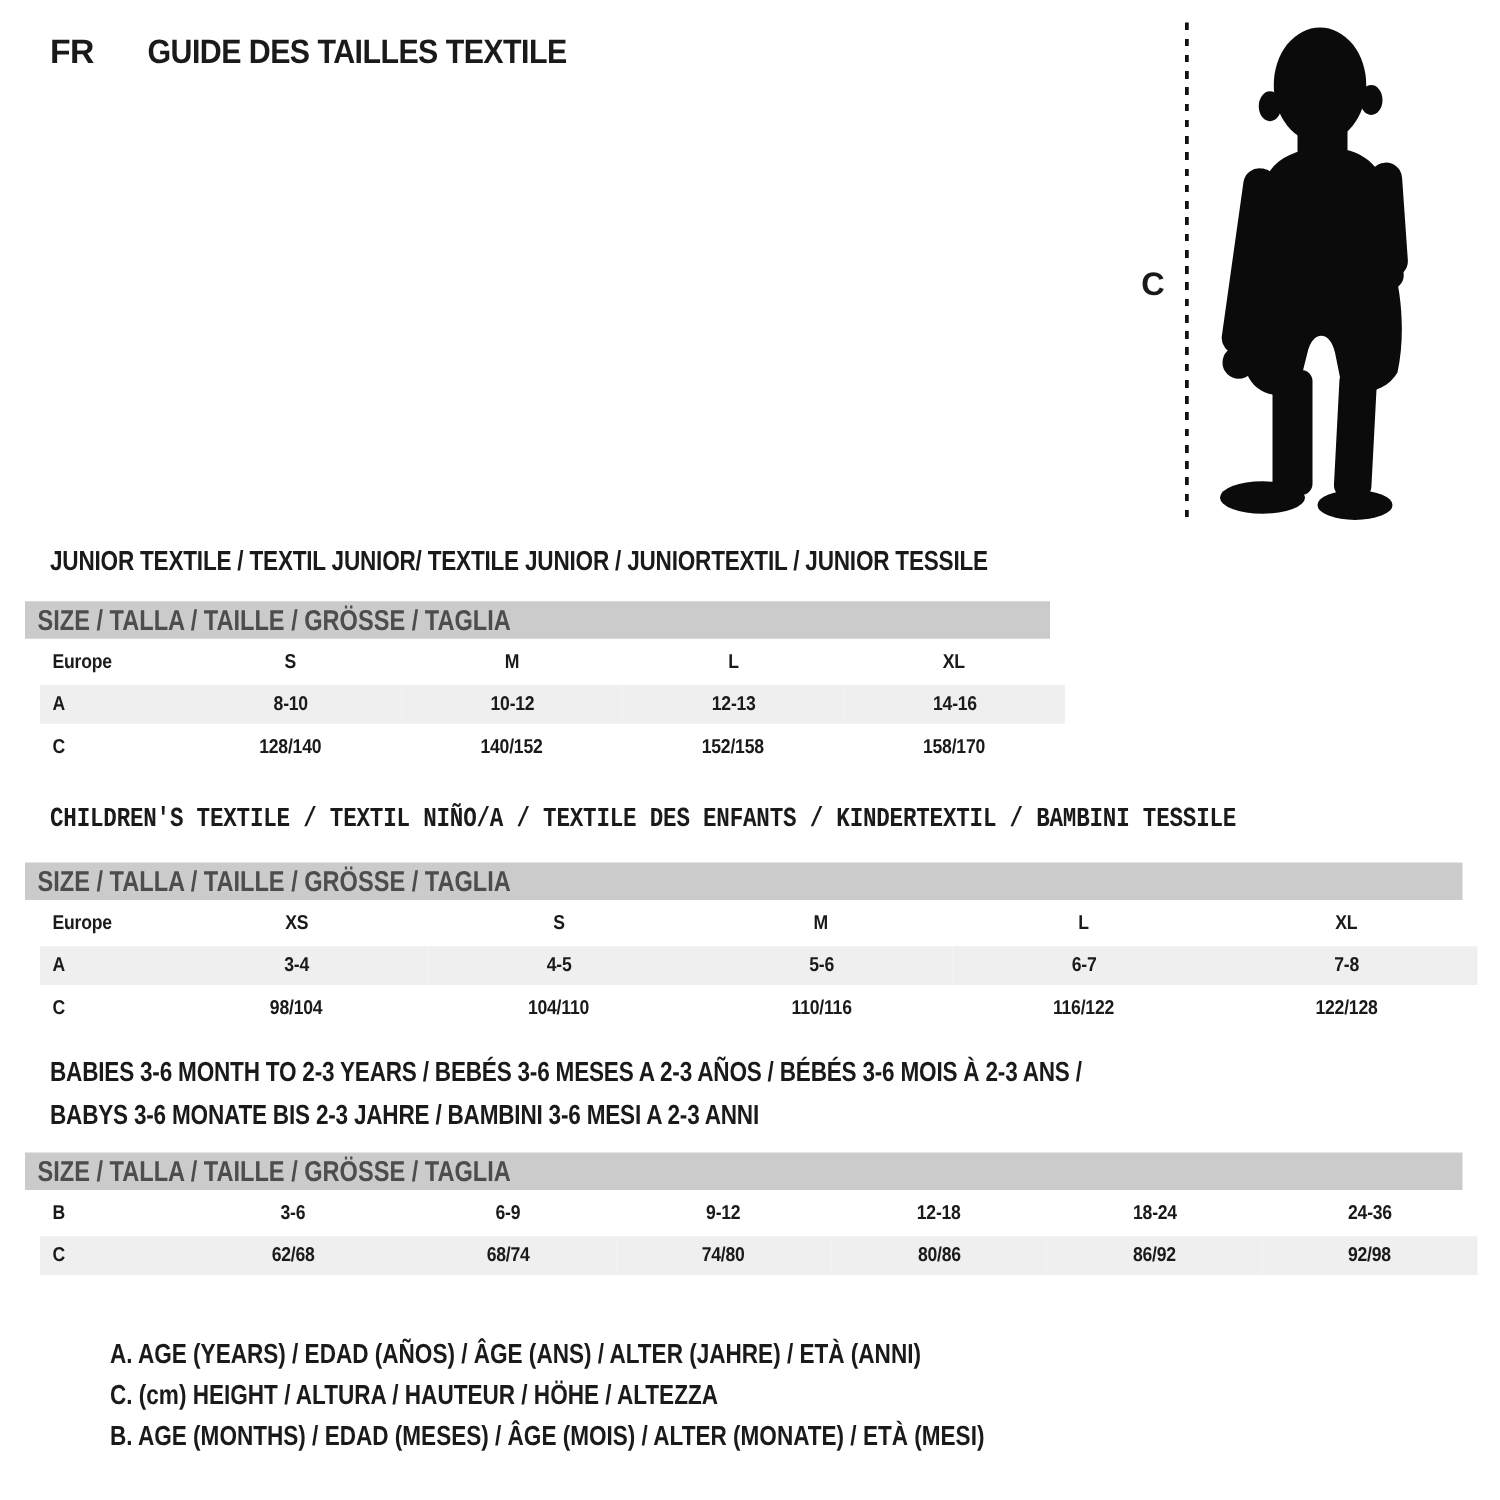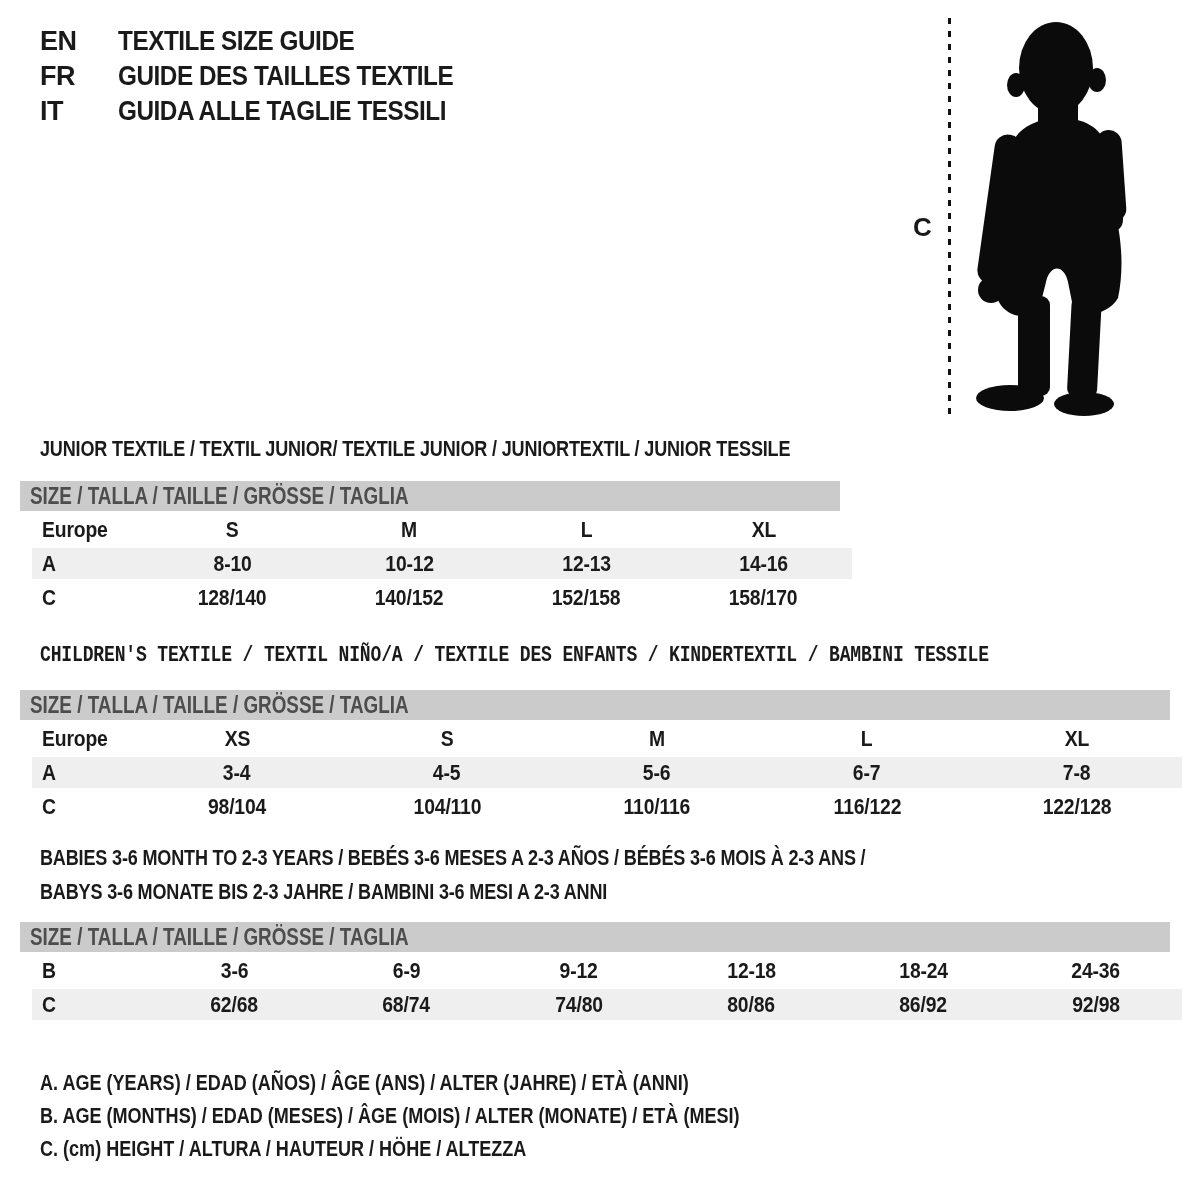--- a/index.html
+++ b/index.html
@@ -29,43 +29,35 @@
   
   .sec-title{left:40px;font-size:22px;letter-spacing:-0.2px;}
   .two-line .line{height:34px;line-height:34px;}
 
   
   .size-bar{left:20px;height:30px;background:#cbcbcb;color:#4d4d4d;
     font-size:23px;line-height:30px;padding-left:10px;box-sizing:border-box;}
 
   
   table.size-table{position:absolute;left:32px;border-collapse:separate;border-spacing:0 3px;table-layout:fixed;}
-  table.size-table td{height:31px;padding:0;font-size:22px;text-align:center;letter-spacing:-0.2px;margin-top:16px;}
+  table.size-table td{height:31px;padding:0;font-size:16px;text-align:center;letter-spacing:-0.2px;margin-top:16px;}
   table.size-table td.lbl{text-align:left;padding-left:10px;}
   tr.alt td{background:#f0efef;}
 
   
   .legend{left:40px;top:1066px;font-size:22px;}
-  .legend .line{height:33px;line-height:33px;}
+  .legend .line{height:33px;line-height:33px;margin-left:48px;}
 </style>
 </head>
 <body>
 
 <div class="abs langs">
   <div class="lang-row">
-    <span class="lang-code">EN</span>
-    <span class="sqz-m">TEXTILE SIZE GUIDE</span>
-  </div>
-  <div class="lang-row">
     <span class="lang-code">FR</span>
     <span class="sqz-m">GUIDE DES TAILLES TEXTILE</span>
-  </div>
-  <div class="lang-row">
-    <span class="lang-code">IT</span>
-    <span class="sqz-m">GUIDA ALLE TAGLIE TESSILI</span>
   </div>
 </div>
 
 <div class="abs c-label">C</div>
 <div class="abs measure-line"></div>
 <svg class="abs toddler" width="185" height="402" viewBox="0 0 185 402" aria-hidden="true">
   <g fill="#0b0b0b">
 
     <ellipse cx="96" cy="54" rx="37" ry="46"></ellipse>
     <ellipse cx="56" cy="71" rx="9" ry="12"></ellipse>
@@ -207,15 +199,15 @@
     <td><span class="sqz-c">74/80</span></td>
     <td><span class="sqz-c">80/86</span></td>
     <td><span class="sqz-c">86/92</span></td>
     <td><span class="sqz-c">92/98</span></td>
   </tr>
 </tbody>
   </table>
 
 <div class="abs legend">
   <div class="line"><span class="sqz">A. AGE (YEARS) / EDAD (AÑOS) / ÂGE (ANS) / ALTER (JAHRE) / ETÀ (ANNI)</span></div>
+  <div class="line"><span class="sqz">C. (cm) HEIGHT / ALTURA / HAUTEUR / HÖHE / ALTEZZA</span></div>
   <div class="line"><span class="sqz">B. AGE (MONTHS) / EDAD (MESES) / ÂGE (MOIS) / ALTER (MONATE) / ETÀ (MESI)</span></div>
-  <div class="line"><span class="sqz">C. (cm) HEIGHT / ALTURA / HAUTEUR / HÖHE / ALTEZZA</span></div>
 </div>
 
 </body></html>

